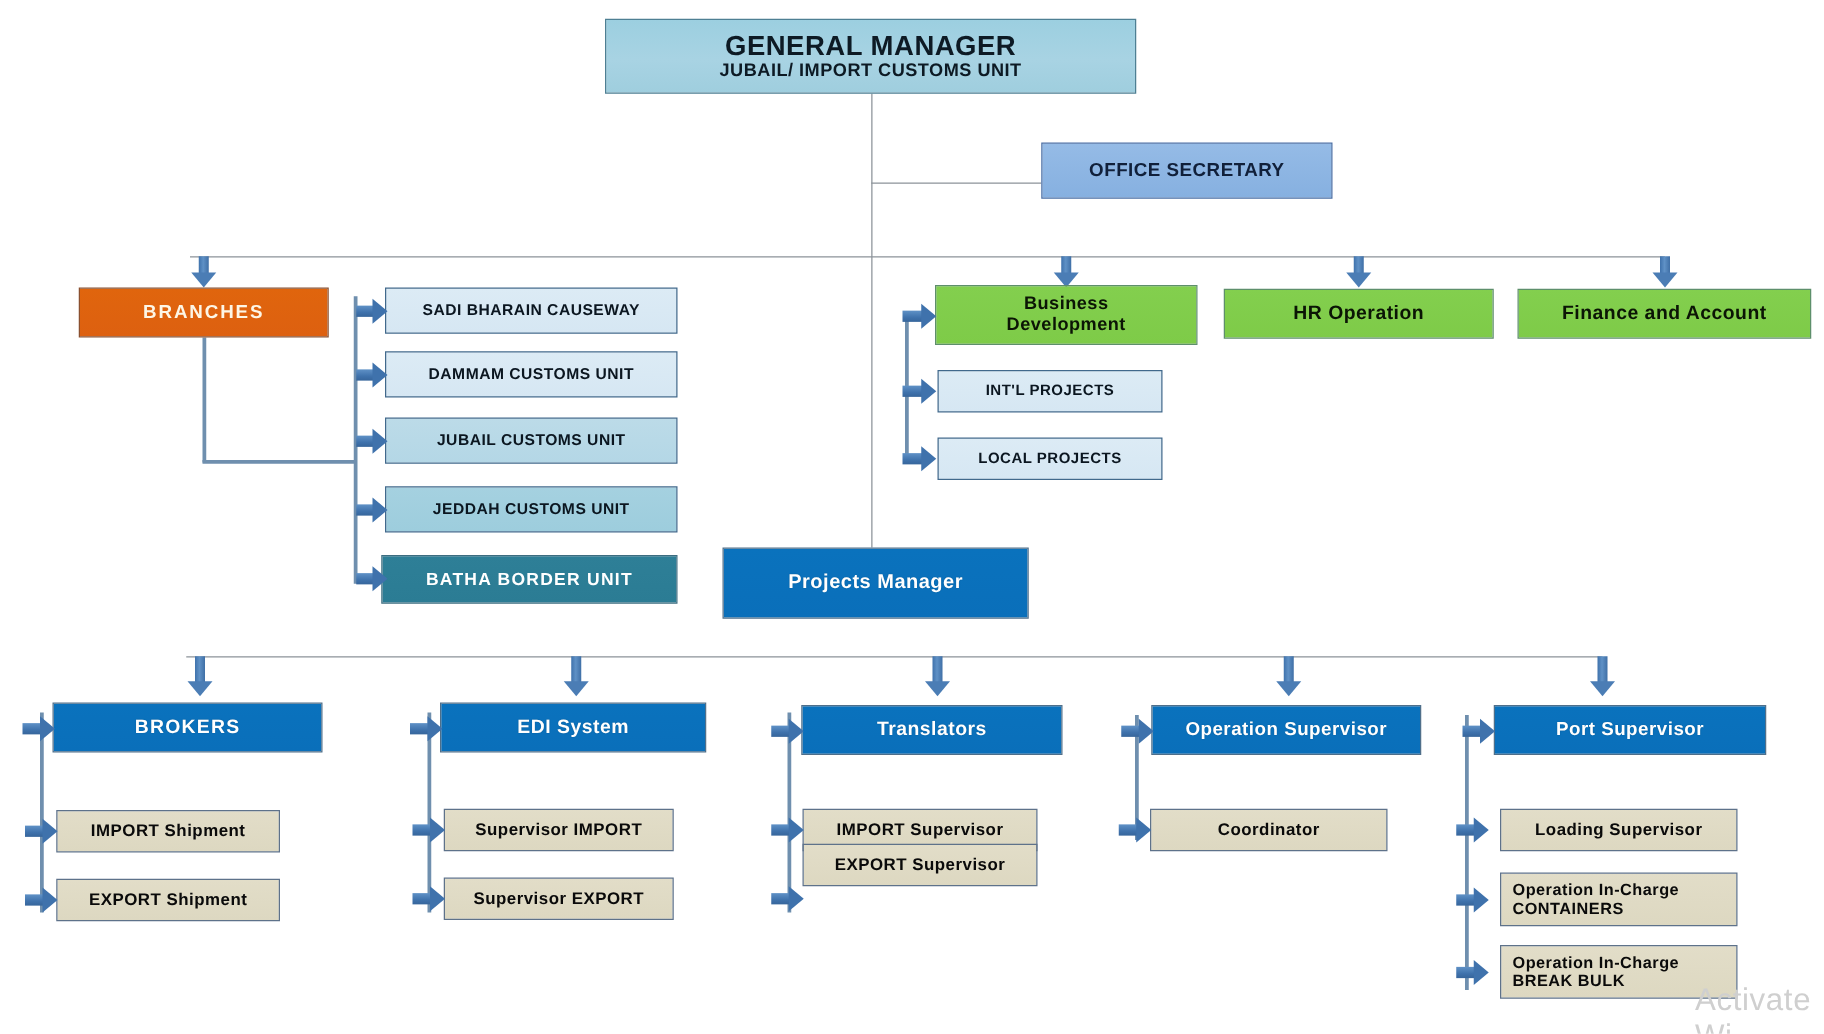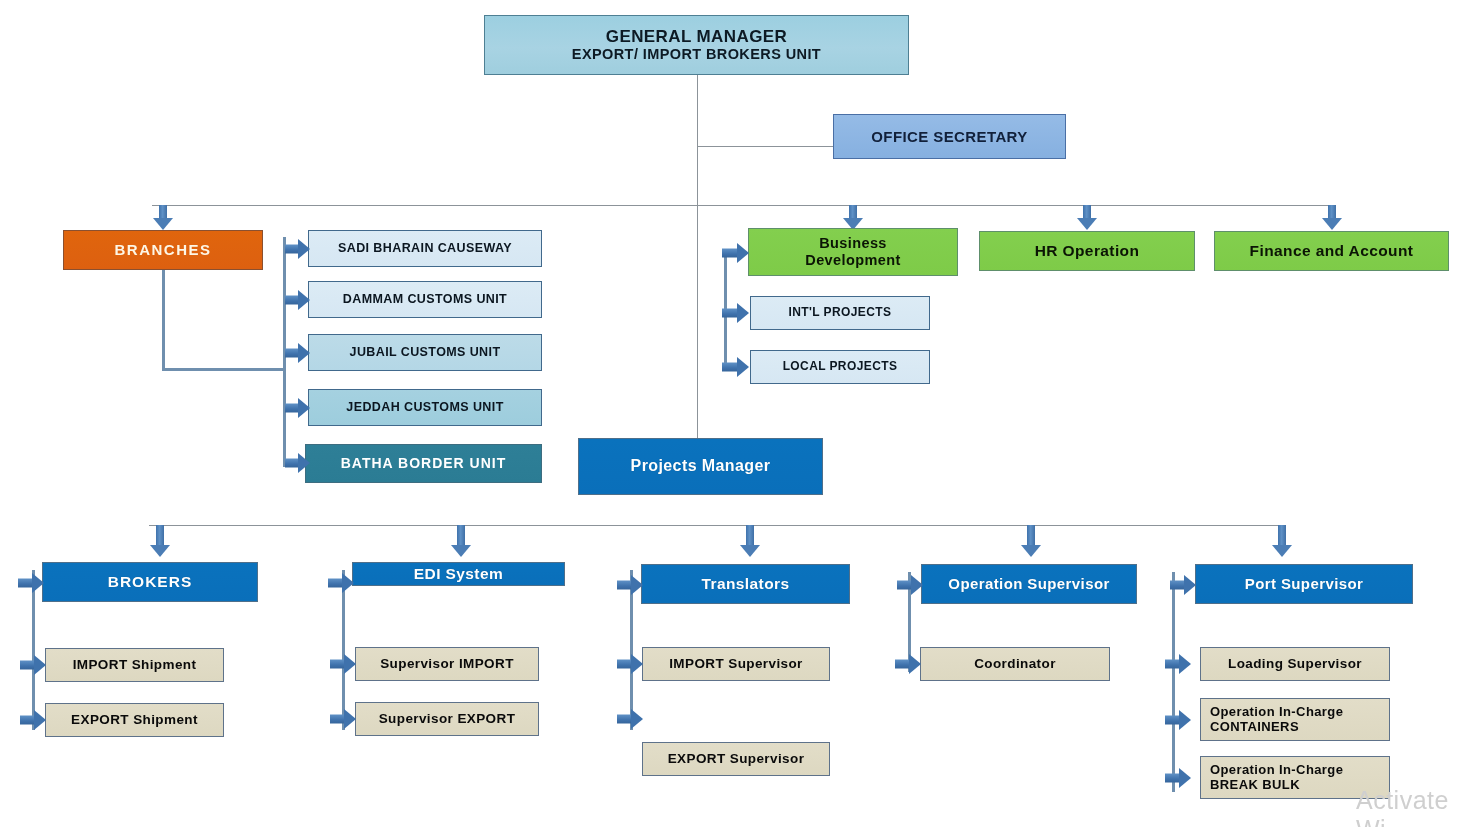--- a/index.html
+++ b/index.html
@@ -134,22 +134,22 @@
   <div class="hline" style="left:149px;top:525px;width:1133px;"></div>
 
   <div class="vline-th" style="left:162px;top:270px;height:100px;"></div>
   <div class="hline-th" style="left:162px;top:368px;width:122px;"></div>
 
   <div class="vline-th" style="left:283px;top:237px;height:230px;"></div>
 
   <div class="vline-th" style="left:724px;top:252px;height:115px;"></div>
 
   <div class="node c-gm" style="left:484px;top:15px;width:425px;height:60px;flex-direction:column;">
-    <span class="ln" style="font-size:17px;">GENERAL MANAGER</span>
-    <span class="ln" style="font-size:14.5px;">EXPORT/ IMPORT BROKERS UNIT</span>
+    <span class="ln" style="font-size:22px;">GENERAL MANAGER</span>
+    <span class="ln" style="font-size:14.5px;">JUBAIL/ IMPORT CUSTOMS UNIT</span>
   </div>
 
   <div class="node c-sec" style="left:833px;top:114px;width:233px;height:45px;">
     <span style="font-size:15px;">OFFICE SECRETARY</span>
   </div>
 
   <div class="darrow" style="left:153px;top:205px;width:20px;height:25px;">
     <div class="shaft" style="height:14px;"></div>
       <div class="head"></div>
   </div>
@@ -282,21 +282,21 @@
   </div>
   <div class="node c-beige" style="left:45px;top:703px;width:179px;height:34px;">
     <span style="font-size:13.5px;">EXPORT Shipment</span>
   </div>
   <div class="rarrow" style="left:20px;top:709px;width:26px;height:22px;">
     <div class="shaft" style="width:15px;"></div>
       <div class="head"></div>
   </div>
 
   <div class="vline-th" style="left:342px;top:570px;height:160px;"></div>
-  <div class="node c-blue" style="left:352px;top:562px;width:213px;height:24px;">
+  <div class="node c-blue" style="left:352px;top:562px;width:213px;height:40px;">
     <span style="font-size:15.5px;">EDI System</span>
   </div>
   <div class="rarrow" style="left:328px;top:572px;width:26px;height:22px;">
     <div class="shaft" style="width:15px;"></div>
       <div class="head"></div>
   </div>
   <div class="node c-beige" style="left:355px;top:647px;width:184px;height:34px;">
     <span style="font-size:13.5px;">Supervisor IMPORT</span>
   </div>
   <div class="rarrow" style="left:330px;top:653px;width:26px;height:22px;">
@@ -319,21 +319,21 @@
     <div class="shaft" style="width:15px;"></div>
       <div class="head"></div>
   </div>
   <div class="node c-beige" style="left:642px;top:647px;width:188px;height:34px;">
     <span style="font-size:13.5px;">IMPORT Supervisor</span>
   </div>
   <div class="rarrow" style="left:617px;top:653px;width:26px;height:22px;">
     <div class="shaft" style="width:15px;"></div>
       <div class="head"></div>
   </div>
-  <div class="node c-beige" style="left:642px;top:742px;width:188px;height:34px;">
+  <div class="node c-beige" style="left:642px;top:675px;width:188px;height:34px;">
     <span style="font-size:13.5px;">EXPORT Supervisor</span>
   </div>
   <div class="rarrow" style="left:617px;top:708px;width:26px;height:22px;">
     <div class="shaft" style="width:15px;"></div>
       <div class="head"></div>
   </div>
 
   <div class="vline-th" style="left:908px;top:572px;height:100px;"></div>
   <div class="node c-blue" style="left:921px;top:564px;width:216px;height:40px;">
     <span style="font-size:15px;">Operation Supervisor</span>

